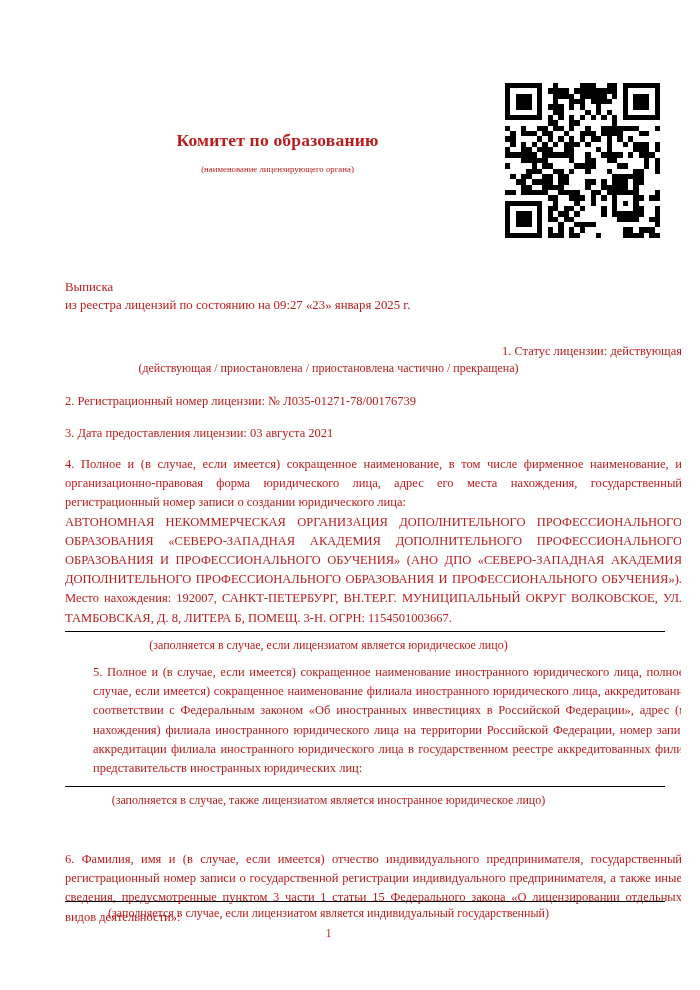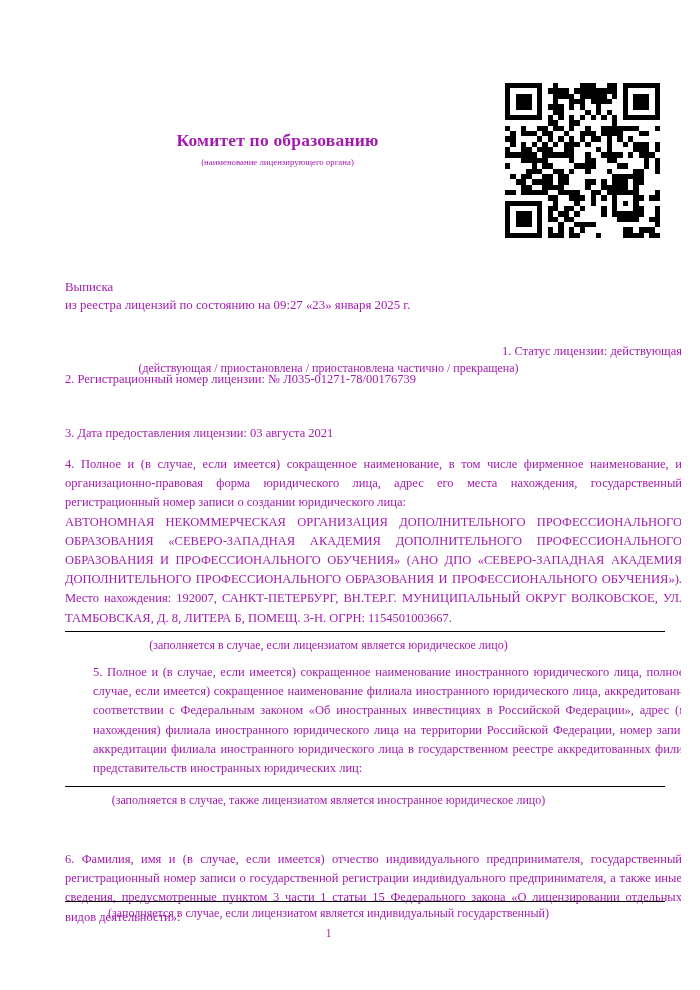--- a/index.html
+++ b/index.html
@@ -1,34 +1,34 @@
 <!DOCTYPE html>
 <html><head>
 <meta charset="utf-8">
 <style>
   html,body{margin:0;padding:0;background:#ffffff;}
   .page{
     position:relative;
     width:681px;height:990px;
-    background:#ffffff;color:#a21caf;
+    background:#ffffff;color:#b91c1c;
     font-family:"Liberation Serif", serif;
     overflow:hidden;
     text-decoration:underline;
   }
   .abs{position:absolute;}
   .authority-block{left:65px;top:130px;width:425px;text-align:center;}
   .authority-title{font-size:17.5px;font-weight:bold;letter-spacing:.2px;}
-  .authority-caption{font-size:8.8px;margin-top:6px;}
+  .authority-caption{font-size:8.8px;margin-top:13px;}
   .qr{left:505px;top:83px;width:155px;height:155px;}
   .qr svg{display:block;width:155px;height:155px;shape-rendering:crispEdges;}
   .doc-title{left:65px;top:279px;width:600px;font-size:12.8px;line-height:17.5px;}
   .field{left:65px;width:617px;font-size:12.5px;}
   .f1{top:344px;text-align:right;}
   .f1-note{top:361px;}
-  .f2{top:372px;}
+  .f2{top:394px;}
   .f3{top:426px;}
   .f4{top:455px;line-height:19.2px;text-align:justify;}
   .f5{top:663px;line-height:19.2px;text-align:justify;margin-left:28px;}
   .f6{top:818px;line-height:19.2px;text-align:justify;margin-top:32px;}
   .note-center{left:65px;width:527px;text-align:center;font-size:12px;}
   .rule{left:65px;width:600px;height:0;border-top:1.6px solid #000000;}
   .rule1{top:631px;}
   .cap1{top:638px;}
   .rule2{top:786px;}
   .cap2{top:793px;}

